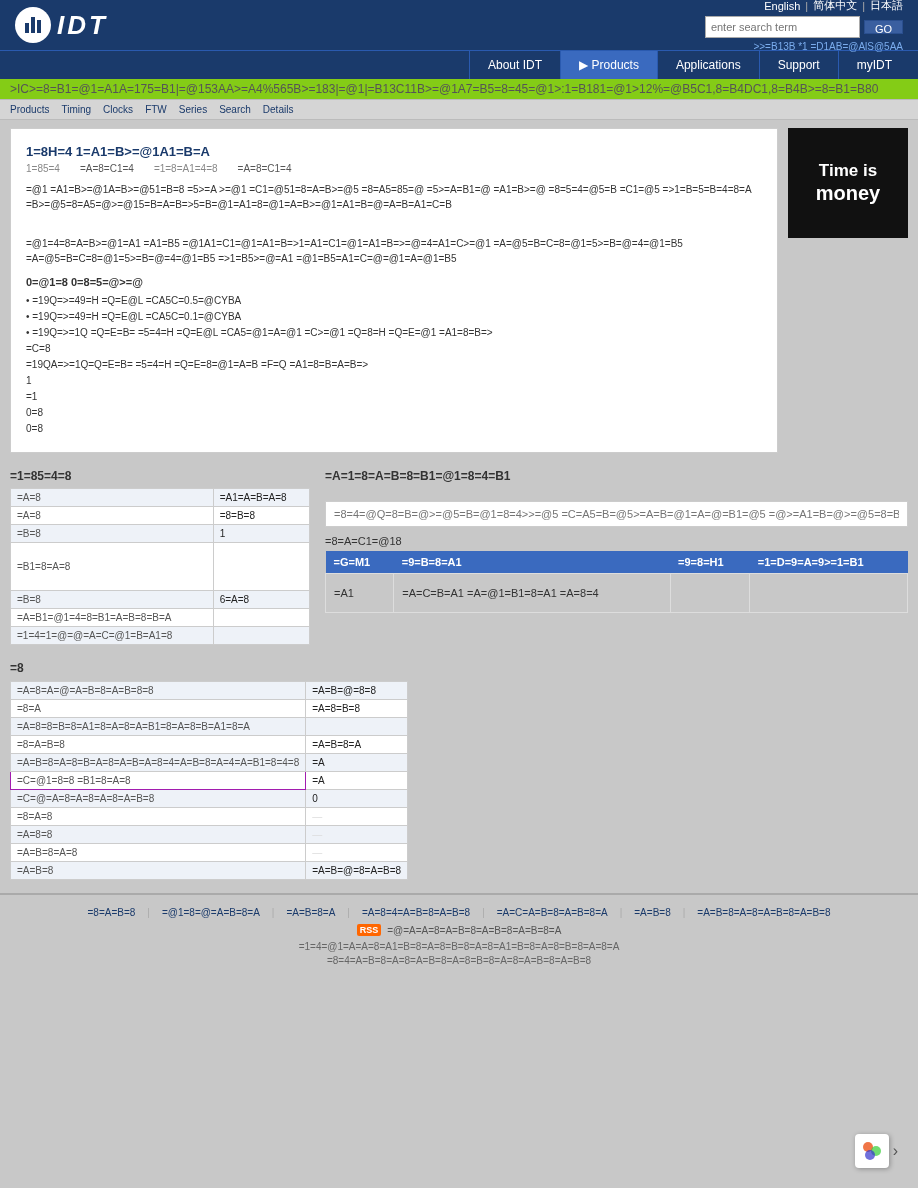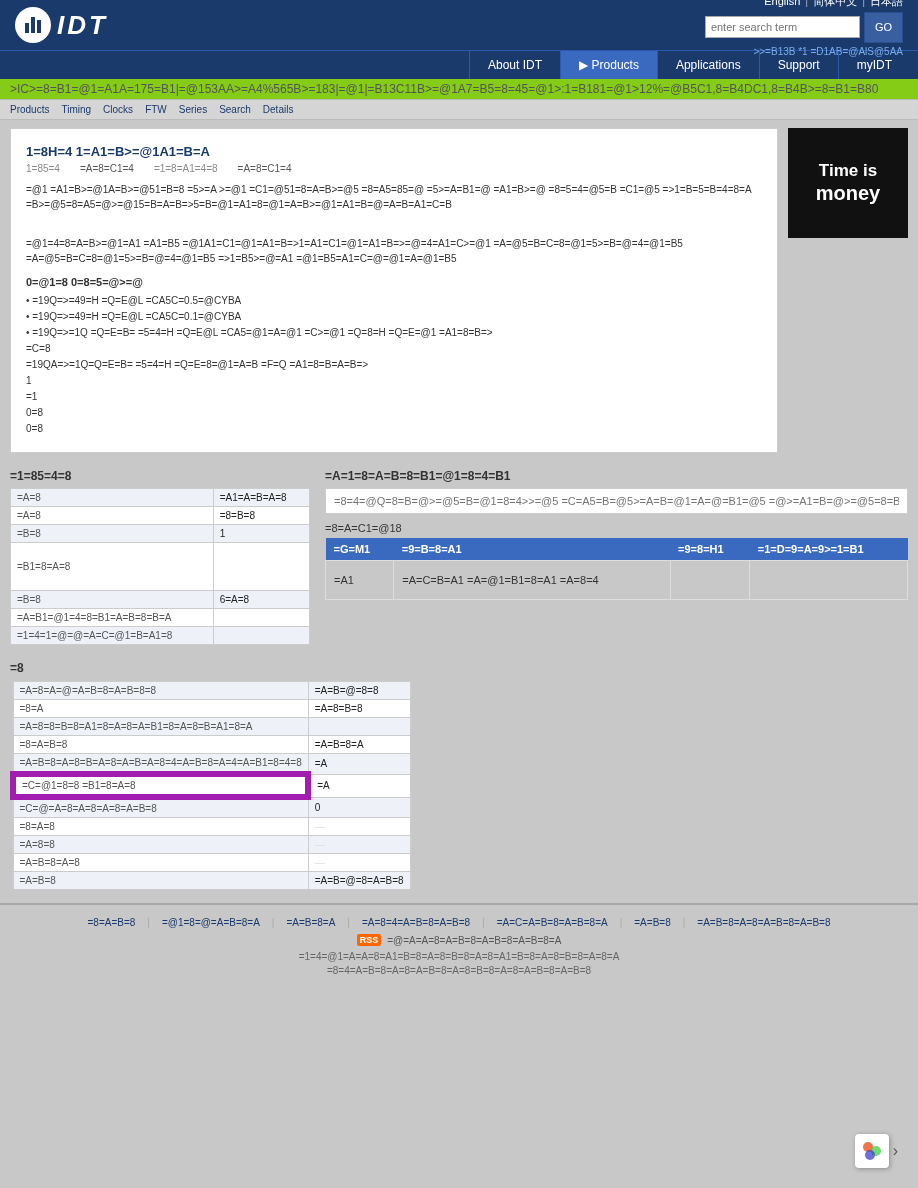--- a/index.html
+++ b/index.html
@@ -22,21 +22,21 @@
   <div style="display:flex; flex-direction:column; align-items:flex-end; gap:3px;">
     <div style="color:white; font-size:11px; display:flex; gap:5px; align-items:center;">
       <span style="cursor:pointer;">English</span>
       <span style="color:#aaa;">|</span>
       <span style="cursor:pointer;">简体中文</span>
       <span style="color:#aaa;">|</span>
       <span style="cursor:pointer;">日本語</span>
     </div>
     <div style="display:flex; gap:4px; align-items:center;">
       <input type="text" style="width: 155px; height: 22px; border: 1px solid rgb(170, 170, 170); padding: 2px 5px; font-size: 11px;" placeholder="enter search term">
-      <button style="background:#3a5fa0; color:white; border:1px solid #2a4f8f; padding:2px 10px; font-size:11px; cursor:pointer; height:31px;">GO</button>
+      <button style="background:#3a5fa0; color:white; border:1px solid #2a4f8f; padding:2px 10px; font-size:11px; cursor:pointer; height:14px;">GO</button>
     </div>
     <div style="color:#7aaced; font-size:10px;">&gt;&gt;=B13B *1 =D1AB=@AlS@5AA</div>
   </div>
 </div>
 
 <div style="background:#1a3a6b; display:flex; justify-content:flex-end; padding-right:8px; border-top:1px solid #2a5aaf;">
   <div style="color:white; padding:7px 18px; font-size:12px; cursor:pointer; border-left:1px solid #2a5aaf;">About IDT</div>
   <div style="color:white; padding:7px 18px; font-size:12px; cursor:pointer; border-left:1px solid #2a5aaf; background:#3a6abf;">▶ Products</div>
   <div style="color:white; padding:7px 18px; font-size:12px; cursor:pointer; border-left:1px solid #2a5aaf;">Applications</div>
   <div style="color:white; padding:7px 18px; font-size:12px; cursor:pointer; border-left:1px solid #2a5aaf;">Support</div>
@@ -121,21 +121,21 @@
       </tr>
       <tr style="background:#eef2f8;">
         <td style="padding:3px 6px; border:1px solid #ccc; color:#555;">=1=4=1=@=@=A=C=@1=B=A1=8</td>
         <td style="padding:3px 6px; border:1px solid #ccc; color:#222;"></td>
       </tr>
     </tbody>
       </table>
   </div>
 
   <div style="flex:1;">
-    <div style="font-size:12px; font-weight:bold; color:#333; margin-bottom:5px;">=A=1=8=A=B=8=B1=@1=8=4=B1</div>
+    <div style="font-size:12px; font-weight:bold; color:#333; margin-bottom:18px;">=A=1=8=A=B=8=B1=@1=8=4=B1</div>
     <input type="text" style="width: 100%; height: 26px; border: 1px solid rgb(204, 204, 204); padding: 2px 8px; font-size: 11px; color: rgb(153, 153, 153);" placeholder="=8=4=@Q=8=B=@&gt;=@5=B=@1=8=4&gt;&gt;=@5 =C=A5=B=@5&gt;=A=B=@1=A=@=B1=@5 =@&gt;=A1=B=@&gt;=@5=8=B=@1=A5=4=@5=A=@=B5=4=@5">
     <div style="font-size:11px; color:#333; margin:8px 0 4px 0;">=8=A=C1=@18</div>
     <table style="width:100%; border-collapse:collapse; font-size:11px;">
       <thead>
         <tr>
           <th style="background:#3a6abf; color:white; padding:5px 8px; text-align:left; font-size:11px;">=G=M1</th>
           <th style="background:#3a6abf; color:white; padding:5px 8px; text-align:left; font-size:11px;">=9=B=8=A1</th>
           <th style="background:#3a6abf; color:white; padding:5px 8px; text-align:left; font-size:11px;">=9=8=H1</th>
           <th style="background:#3a6abf; color:white; padding:5px 8px; text-align:left; font-size:11px;">=1=D=9=A=9&gt;=1=B1</th>
         </tr>
@@ -170,21 +170,21 @@
     </tr>
     <tr style="background:white;">
       <td style="padding:3px 6px; border:1px solid #ccc; color:#555;">=8=A=B=8</td>
       <td style="padding:3px 6px; border:1px solid #ccc; color:#222;">=A=B=8=A</td>
     </tr>
     <tr style="background:#eef2f8;">
       <td style="padding:3px 6px; border:1px solid #ccc; color:#555;">=A=B=8=A=8=B=A=8=A=B=A=8=4=A=B=8=A=4=A=B1=8=4=8</td>
       <td style="padding:3px 6px; border:1px solid #ccc; color:#222;">=A</td>
     </tr>
     <tr style="background:white;">
-      <td style="padding:3px 6px; border:6px solid #a21caf; color:#555;">=C=@1=8=8 =B1=8=A=8</td>
+      <td style="padding:3px 6px; border:1px solid #a21caf; color:#555;">=C=@1=8=8 =B1=8=A=8</td>
       <td style="padding:3px 6px; border:1px solid #ccc; color:#222;">=A</td>
     </tr>
     <tr style="background:#eef2f8;">
       <td style="padding:3px 6px; border:1px solid #ccc; color:#555;">=C=@=A=8=A=8=A=8=A=B=8</td>
       <td style="padding:3px 6px; border:1px solid #ccc; color:#222;">0</td>
     </tr>
     <tr style="background:white;">
       <td style="padding:3px 6px; border:1px solid #ccc; color:#555;">=8=A=8</td>
       <td style="padding:3px 6px; border:1px solid #ccc; color:#ddd;">—</td>
     </tr>

